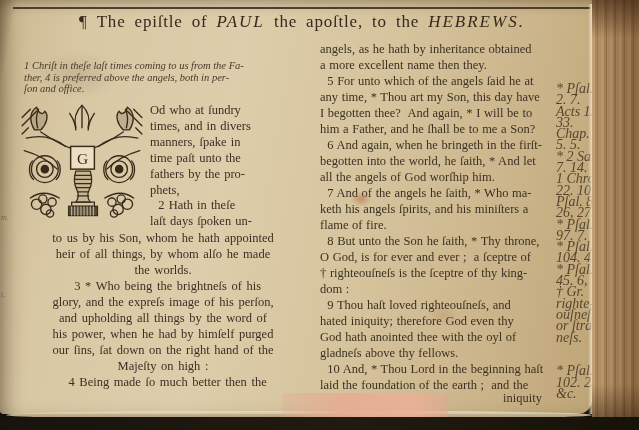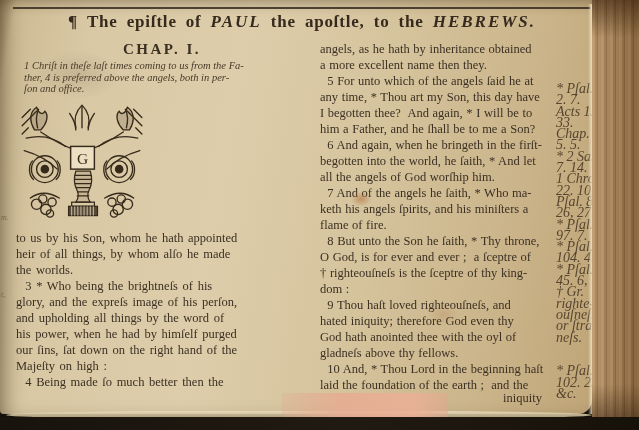--- a/index.html
+++ b/index.html
@@ -27,51 +27,50 @@
         background:linear-gradient(rgba(52,28,8,.6),rgba(52,28,8,0));}
   .fore-edge .dark-bottom{position:absolute;left:0;bottom:0;width:100%;height:34px;
         background:linear-gradient(rgba(40,22,6,0),rgba(40,22,6,.45));}
   .fore-edge .shade{position:absolute;inset:0;background:linear-gradient(90deg,rgba(255,240,210,.18),rgba(50,28,8,.28));}
   .edge-highlight{position:absolute;left:588px;top:4px;width:4px;height:410px;background:linear-gradient(90deg,rgba(245,233,205,.0),rgba(247,236,208,.8));}
   .shadow-band{position:absolute;left:0;top:417px;width:639px;height:13px;
         background:linear-gradient(90deg,#18130d 0%,#1d1710 30%,#211a12 55%,#171209 100%);}
   
   .pre{white-space:pre;}
   .title{position:absolute;left:14px;top:12px;width:576px;text-align:center;
-         font-size:17px;letter-spacing:.8px;word-spacing:4px;color:#352a1d;font-weight:bold;}
+         font-size:17px;letter-spacing:.8px;word-spacing:4px;color:#352a1d;}
   .title .it{font-style:italic;letter-spacing:2px;}
   .chap{position:absolute;left:16px;top:41px;width:292px;text-align:center;
         font-size:15px;letter-spacing:2.5px;font-weight:bold;color:#3a2f21;}
   .argument{position:absolute;left:24px;top:60px;width:286px;font-style:italic;
         font-size:10.5px;line-height:11.6px;color:#46392a;}
   .col-left-open{position:absolute;left:150px;top:103px;width:160px;
         font-size:12.5px;line-height:15.9px;word-spacing:1px;}
   .col-left-body{position:absolute;left:16px;top:230px;width:294px;
-        font-size:12.5px;line-height:16px;word-spacing:1.5px;}
+        font-size:12.5px;line-height:16px;word-spacing:1.5px;text-align:center;}
   .col-right{position:absolute;left:312px;top:41px;width:248px;
         font-size:12.5px;line-height:16px;word-spacing:.5px;margin-left:8px;}
   .catchword{position:absolute;left:503px;top:391px;font-size:12.5px;color:#3b3023;}
   .margin-notes{position:absolute;left:556px;top:83px;width:40px;
         font-size:14px;font-style:italic;line-height:11.3px;color:#56452f;white-space:pre;}
   .edge-frag{position:absolute;font-size:8px;font-style:italic;color:#4b3c28;opacity:.55;}
   .frag1{left:1px;top:213px;} .frag2{left:1px;top:290px;}
   
   .woodcut{position:absolute;left:18px;top:103px;width:128px;height:124px;}
 </style>
 </head>
 <body>
 
 <div id="stage">
 
   <div class="page">
     <div class="rule"></div>
 
     <div class="title"><span>¶</span>&nbsp;<span>The epiſtle of</span>&nbsp;<span class="it">PAUL</span>&nbsp;<span>the apoſtle, to the</span>&nbsp;<span class="it">HEBREWS.</span></div>
 
-    <div class="chap">CHAP. I.</div>
 
     <div class="argument pre">1 Chriſt in theſe laſt times coming to us from the Fa-
 ther, 4 is preferred above the angels, both in per-
 ſon and office.</div>
 
     <svg class="woodcut" viewBox="0 0 124 120">
       <g stroke="#362b1b" fill="none" stroke-width="1.3" stroke-linecap="round">
         <path d="M16 26 C10 16 12 8 18 4 C20 10 24 12 26 8 C30 12 28 20 22 26 Z" fill="#4a3a24" fill-opacity=".18"></path>
         <path d="M19 24 C17 16 18 10 20 6"></path>
         <path d="M108 26 C114 16 112 8 106 4 C104 10 100 12 98 8 C94 12 96 20 102 26 Z" fill="#4a3a24" fill-opacity=".18"></path>
@@ -107,20 +106,28 @@
       <text x="62.5" y="59" text-anchor="middle" font-size="15" fill="#362b1b" font-family="Liberation Serif, DejaVu Serif, serif">G</text>
       <g stroke="#362b1b" fill="none" stroke-width="1.2">
         <path d="M56 66 C54 72 54 78 57 84 C59 88 59 92 56 96 L70 96 C67 92 67 88 69 84 C72 78 72 72 70 66 Z" fill="#4a3a24" fill-opacity=".12"></path>
         <path d="M55 70 h16 M54.5 74 h17 M55 78 h16 M56 82 h14 M57.5 86 h11 M57 90 h12"></path>
         <rect x="52" y="96" width="22" height="4"></rect>
         <rect x="49" y="100" width="28" height="9" fill="#362b1b" fill-opacity=".8"></rect>
         <path d="M52 100 v9 M55 100 v9 M58 100 v9 M61 100 v9 M64 100 v9 M67 100 v9 M70 100 v9 M73 100 v9" stroke="#e8dcc0" stroke-width=".8"></path>
       </g>
     </svg>
 
+    <div class="col-left-open pre">Od who at ſundry
+times, and in divers
+manners, ſpake in
+time paſt unto the
+fathers by the pro-
+phets,
+  2 Hath in theſe
+laſt days ſpoken un-</div>
 
     <div class="col-left-body pre">to us by his Son, whom he hath appointed
 heir of all things, by whom alſo he made
 the worlds.
   3 * Who being the brightneſs of his
 glory, and the expreſs image of his perſon,
 and upholding all things by the word of
 his power, when he had by himſelf purged
 our ſins, ſat down on the right hand of the
 Majeſty on high :

